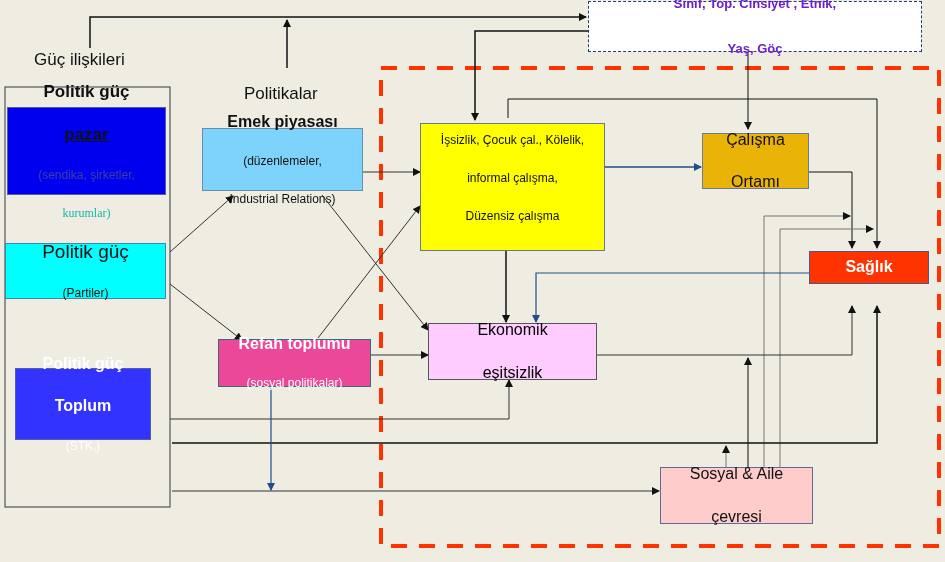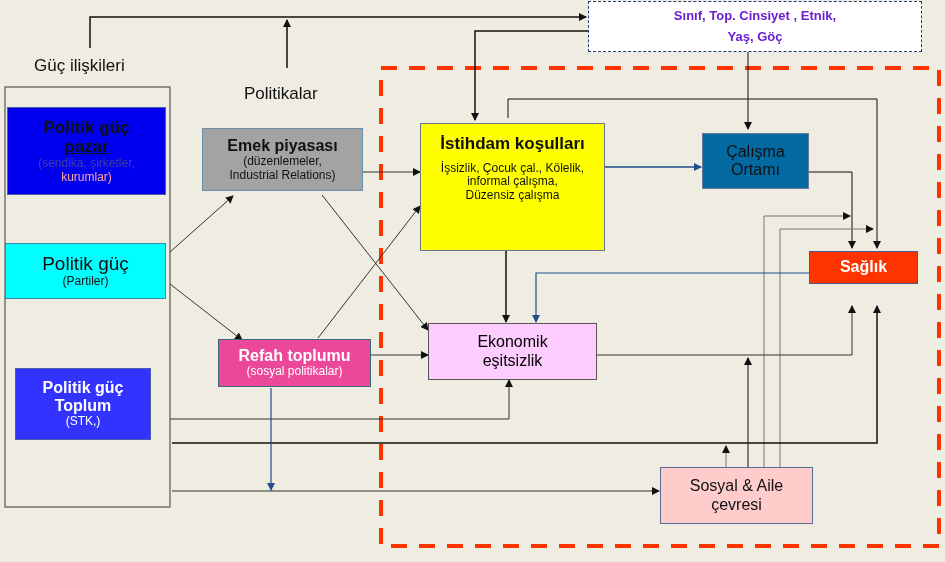--- a/index.html
+++ b/index.html
@@ -1,18 +1,18 @@
 <!DOCTYPE html>
 <html><head>
 <meta charset="utf-8">
 <style>
   html, body { margin:0; padding:0; }
   body { width:945px; height:562px; background:#efece2; position:relative; overflow:hidden; font-family:"Liberation Sans", sans-serif; }
   svg.wires { position:absolute; left:0; top:0; width:945px; height:562px; }
-  .box { position:absolute; box-sizing:border-box; text-align:center; display:flex; flex-direction:column; justify-content:center; align-items:center; line-height:1.15; }
+  .box { position:absolute; box-sizing:border-box; text-align:center; display:flex; flex-direction:column; justify-content:center; align-items:center; line-height:1.15;gap:24px; }
   .lbl { position:absolute; font-size:17px; color:#111; }
   .t-bold { font-weight:bold; }
   .sub { font-size:12px; }
 </style>
 </head>
 <body>
 
 <svg class="wires" viewBox="0 0 945 562">
   <defs>
     <marker id="ab" markerWidth="8" markerHeight="8" refX="7" refY="4" orient="auto" markerUnits="userSpaceOnUse">
@@ -68,70 +68,69 @@
 
   <path d="M170,419 L509,419 L509,380" fill="none" stroke="#333" stroke-width="1" marker-end="url(#ab)"></path>
 
   <path d="M172,443 L877,443 L877,306" fill="none" stroke="#111" stroke-width="1.5" marker-end="url(#ab)"></path>
 
   <path d="M271,388 L271,490" fill="none" stroke="#1f4e8c" stroke-width="1.2" marker-end="url(#abl)"></path>
 
   <path d="M172,491 L659,491" fill="none" stroke="#333" stroke-width="1" marker-end="url(#ab)"></path>
 </svg>
 
-<div class="lbl" style="left:34px;top:56px;">Güç ilişkileri</div>
+<div class="lbl" style="left:34px;top:50px;">Güç ilişkileri</div>
 <div class="lbl" style="left:244px;top:84px;">Politikalar</div>
 
 <div class="box" style="left:588px;top:1px;width:334px;height:51px;background:#fff;border:1.5px dashed #1f3c6e;color:#6b1fd1;font-weight:bold;font-size:13px;line-height:1.6;">
   <span>Sınıf, Top. Cinsiyet , Etnik,</span>
   <span>Yaş, Göç</span>
 </div>
 
 <div class="box" style="left:7px;top:107px;width:159px;height:88px;background:#0000ee;border:1px solid #4d5fa8;color:#111;">
   <span class="t-bold" style="font-size:17px;">Politik güç</span>
   <span class="t-bold" style="font-size:17px;text-decoration:underline;">pazar</span>
   <span class="sub" style="color:#3f3fa0;">(sendika, şirketler,</span>
-  <span class="sub" style="color:#fca5a5;">kurumlar)</span>
+  <span class="sub" style="color:#14b8a6;font-family:Liberation Serif, serif;">kurumlar)</span>
 </div>
 
 <div class="box" style="left:5px;top:243px;width:161px;height:56px;background:#00ffff;border:1px solid #3a8ab0;color:#111;">
   <span style="font-size:19px;">Politik güç</span>
   <span class="sub">(Partiler)</span>
 </div>
 
 <div class="box" style="left:15px;top:368px;width:136px;height:72px;background:#3333ff;border:1px solid #4d5fa8;color:#fff;">
   <span class="t-bold" style="font-size:16px;">Politik güç</span>
   <span class="t-bold" style="font-size:16px;">Toplum</span>
   <span class="sub">(STK,)</span>
 </div>
 
-<div class="box" style="left:202px;top:128px;width:161px;height:63px;background:#a3a3a3;border:1px solid #6b8fa8;color:#111;">
+<div class="box" style="left:202px;top:128px;width:161px;height:63px;background:#7dd3fc;border:1px solid #6b8fa8;color:#111;">
   <span class="t-bold" style="font-size:16px;">Emek piyasası</span>
   <span class="sub">(düzenlemeler,</span>
   <span class="sub">Industrial Relations)</span>
 </div>
 
 <div class="box" style="left:218px;top:339px;width:153px;height:48px;background:#ec4899;border:1px solid #3a6a7a;color:#fff;">
   <span class="t-bold" style="font-size:16px;">Refah toplumu</span>
   <span class="sub">(sosyal politikalar)</span>
 </div>
 
 <div class="box" style="left:420px;top:123px;width:185px;height:128px;background:#ffff00;border:1px solid #6a7a8a;color:#111;justify-content:flex-start;padding-top:10px;">
-  <span class="t-bold" style="font-size:17px;margin-bottom:8px;">İstihdam koşulları</span>
   <span class="sub">İşsizlik, Çocuk çal., Kölelik,</span>
   <span class="sub">informal çalışma,</span>
   <span class="sub">Düzensiz çalışma</span>
 </div>
 
-<div class="box" style="left:702px;top:133px;width:107px;height:56px;background:#0369a1;border:1px solid #6a7a9a;color:#111;font-size:16px;">
+<div class="box" style="left:702px;top:133px;width:107px;height:56px;background:#eab308;border:1px solid #6a7a9a;color:#111;font-size:16px;">
   <span>Çalışma</span>
   <span>Ortamı</span>
 </div>
 
-<div class="box" style="left:809px;top:251px;width:109px;height:33px;background:#ff3300;border:1px solid #4a5a8a;color:#fff;">
+<div class="box" style="left:809px;top:251px;width:120px;height:33px;background:#ff3300;border:1px solid #4a5a8a;color:#fff;">
   <span class="t-bold" style="font-size:16px;">Sağlık</span>
 </div>
 
 <div class="box" style="left:428px;top:323px;width:169px;height:57px;background:#ffccff;border:1px solid #555;color:#000000;font-size:16px;">
   <span>Ekonomik</span>
   <span>eşitsizlik</span>
 </div>
 
 <div class="box" style="left:660px;top:467px;width:153px;height:57px;background:#ffcccc;border:1px solid #5a6a9a;color:#111;font-size:16px;">
   <span>Sosyal &amp; Aile</span>

